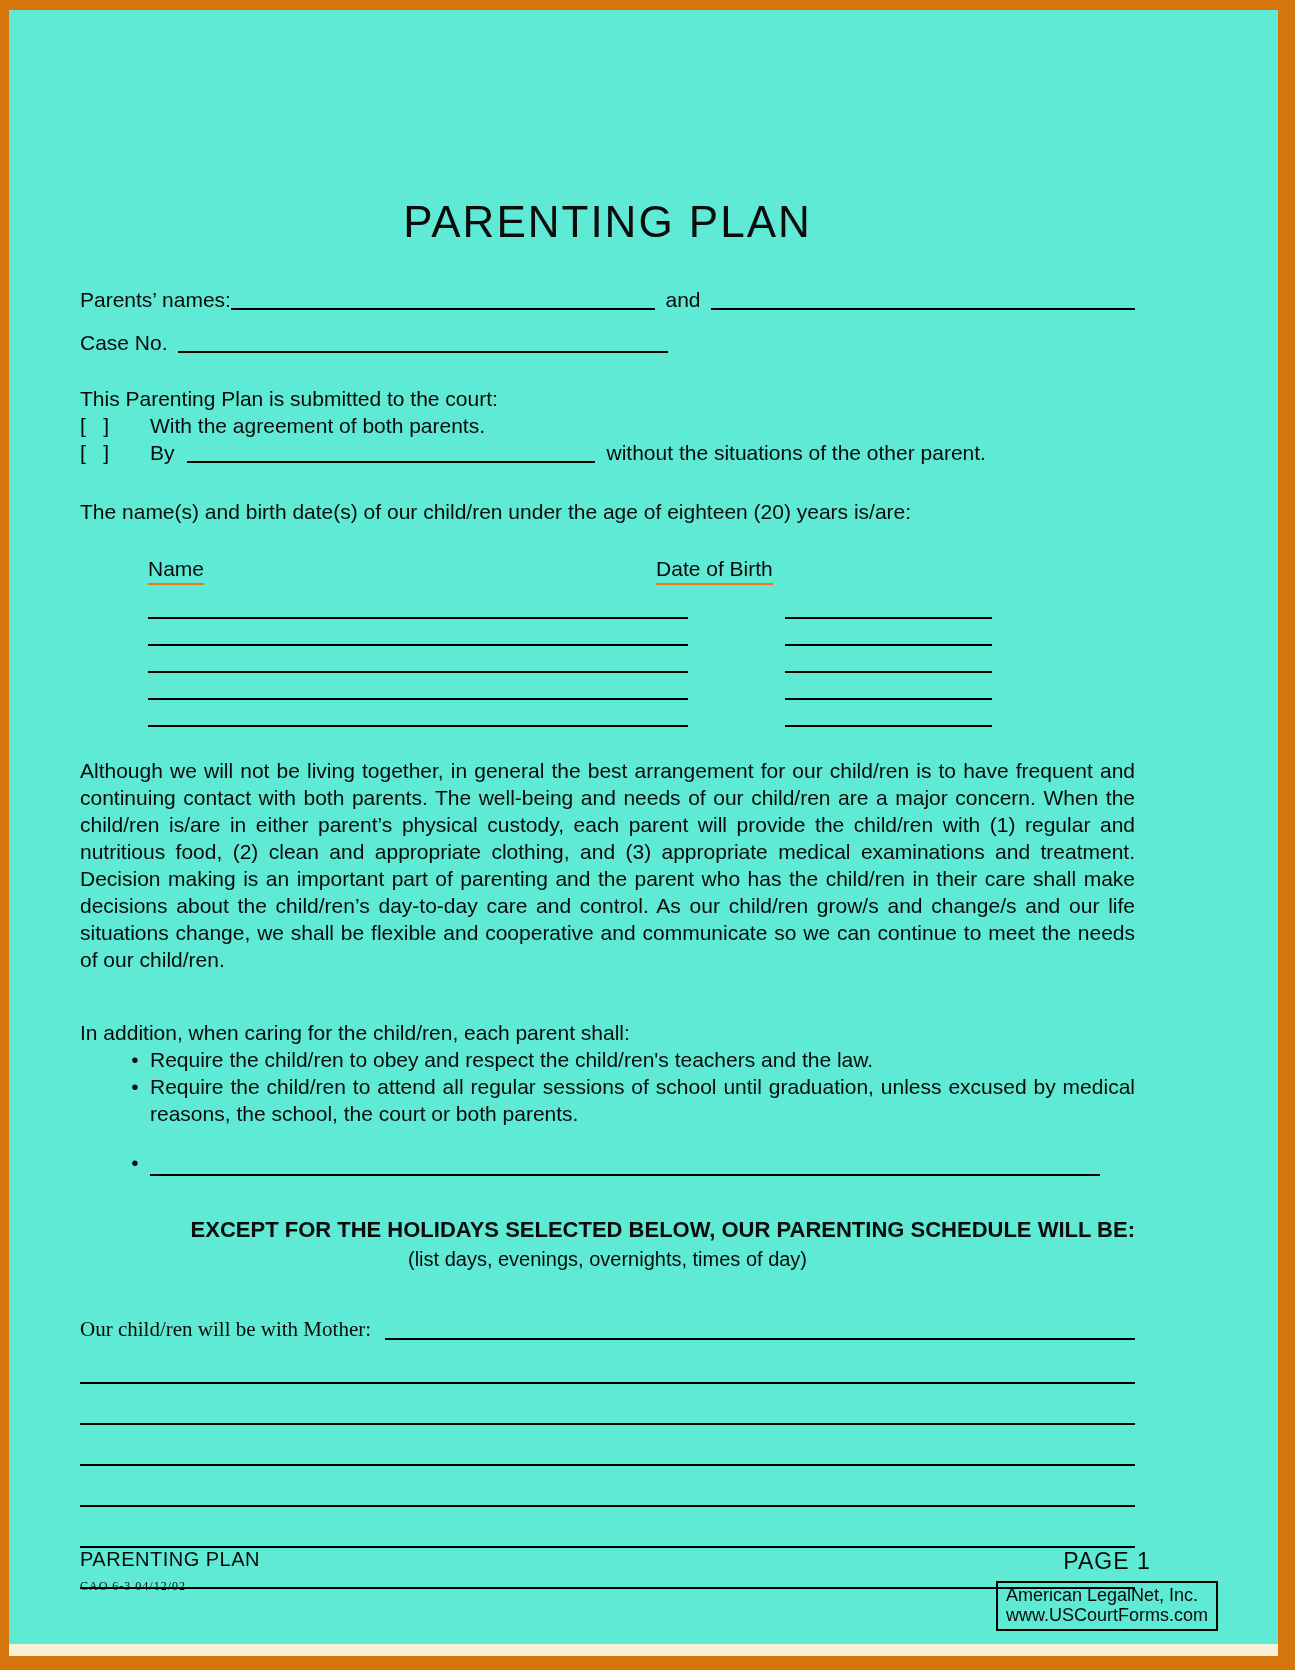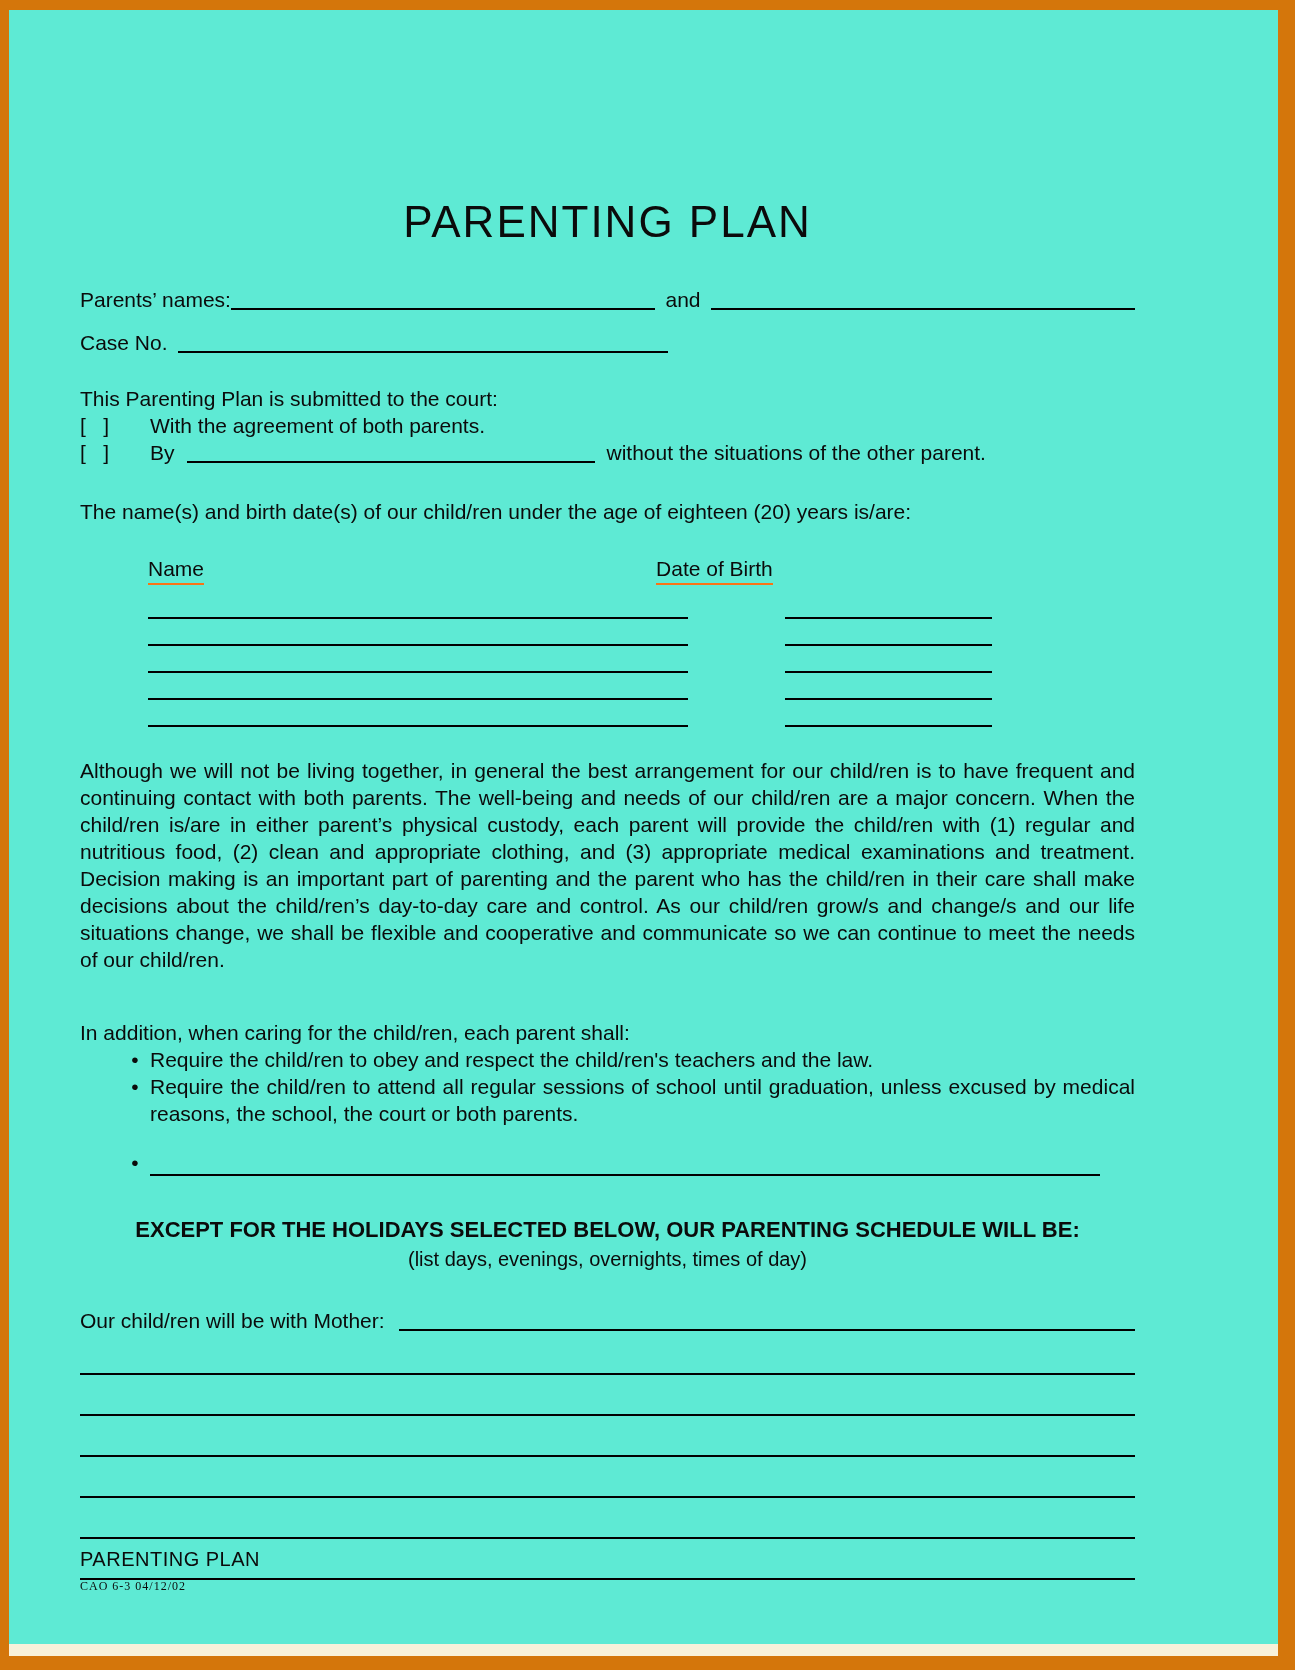--- a/index.html
+++ b/index.html
@@ -56,23 +56,23 @@
   .child-row { display: flex; height: 27px; padding-left: 68px; }
   .child-row .name-line { width: 540px; flex: none; margin-bottom: 0; }
   .child-row .dob-line { width: 207px; flex: none; margin-left: 97px; margin-bottom: 0; }
   .main-para { margin-top: 30px; text-align: justify; }
   .in-addition { margin-top: 46px; }
   .bullet { display: flex; }
   .bullet .dot { width: 30px; margin-left: 40px; text-align: center; flex: none; }
   .bullet .btxt { flex: 1; text-align: justify; padding-right: 0; }
   .bullet-line-row { margin-top: 22px; }
   .bullet-line-row .bline { width: 950px; flex: none; margin-bottom: 0; }
-  .schedule-head { margin-top: 40px; text-align: center; font-weight: bold; font-size: 22px; }
+  .schedule-head { margin-top: 40px; text-align: right; font-weight: bold; font-size: 22px; }
   .schedule-sub { text-align: center; font-size: 20px; margin-top: 3px; }
-  .mother-row { margin-top: 34px; }
+  .mother-row { margin-top: 43px; font-family: Liberation Serif, serif; }
   .mother-row .lbl { white-space: nowrap; padding-right: 14px; }
   .blank-lines { margin-top: 0px; }
   .blank-line { height: 41px; border-bottom: 2px solid #000; }
   .footer {
     position: absolute;
     left: 71px; right: 60px; top: 1538px;
     display: flex;
     justify-content: space-between;
     align-items: flex-start;
   }
@@ -189,14 +189,21 @@
         <div class="blank-line"></div>
       </div>
 
   </div>
 
   <div class="footer">
     <div class="footer-left">
       <div class="f-title">PARENTING PLAN</div>
       <div class="f-form">CAO  6-3  04/12/02</div>
     </div>
+    <div class="footer-right">
+      <div class="f-page">PAGE 1</div>
+      <div class="legalnet-box">
+        <div>American LegalNet, Inc.</div>
+        <div>www.USCourtForms.com</div>
+      </div>
+    </div>
   </div>
 </div>
 
 </body></html>

